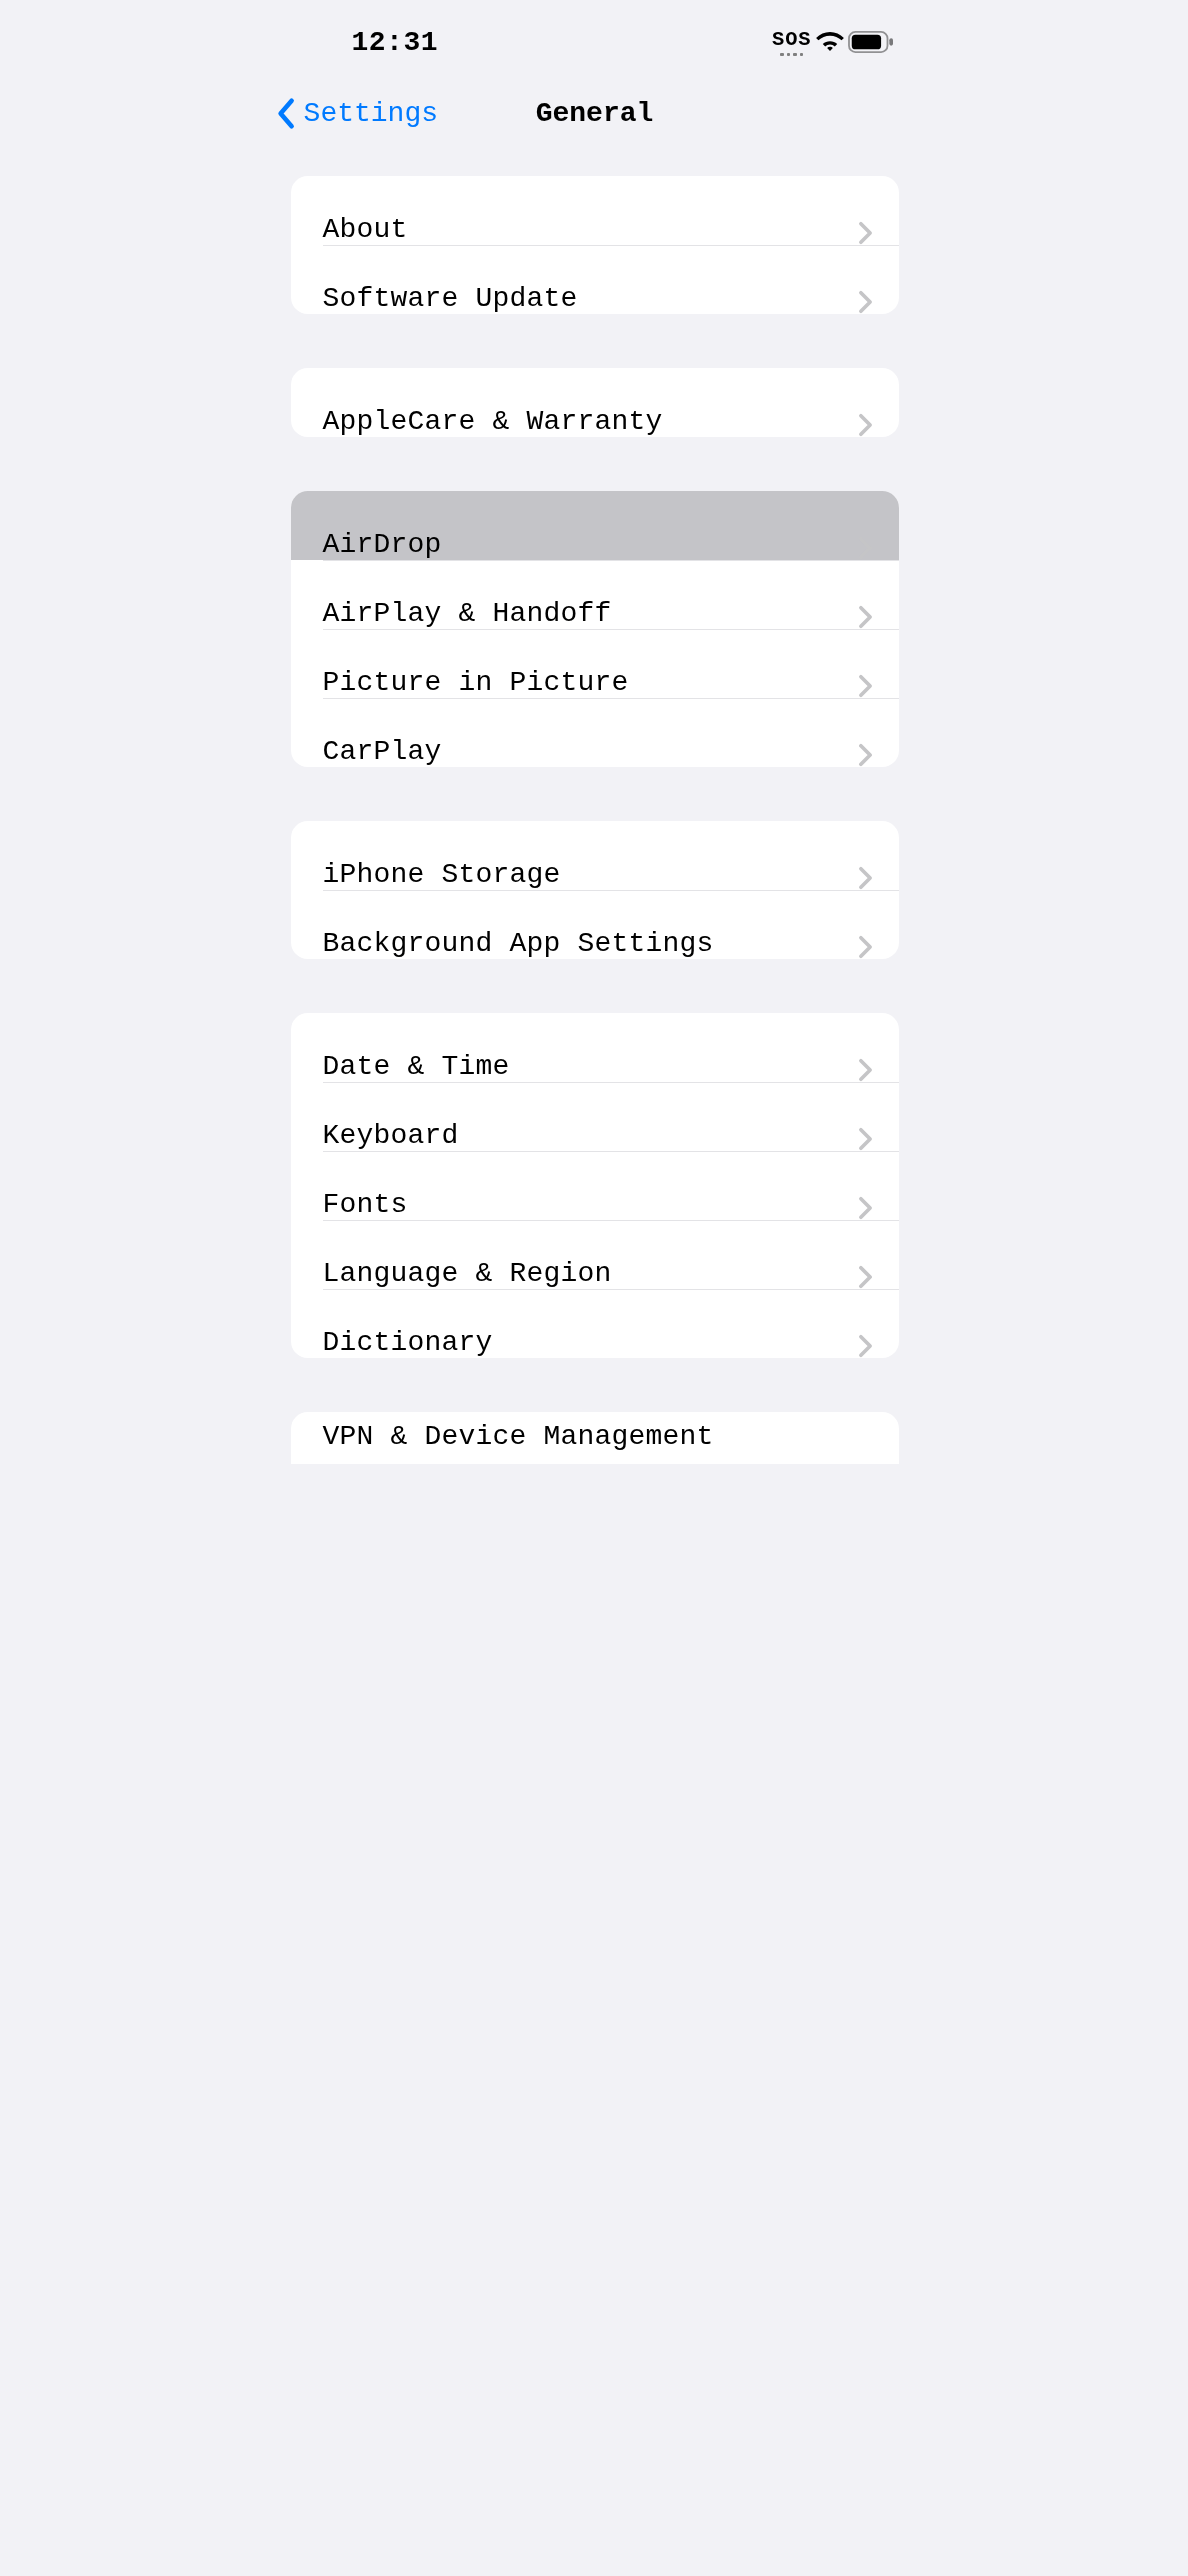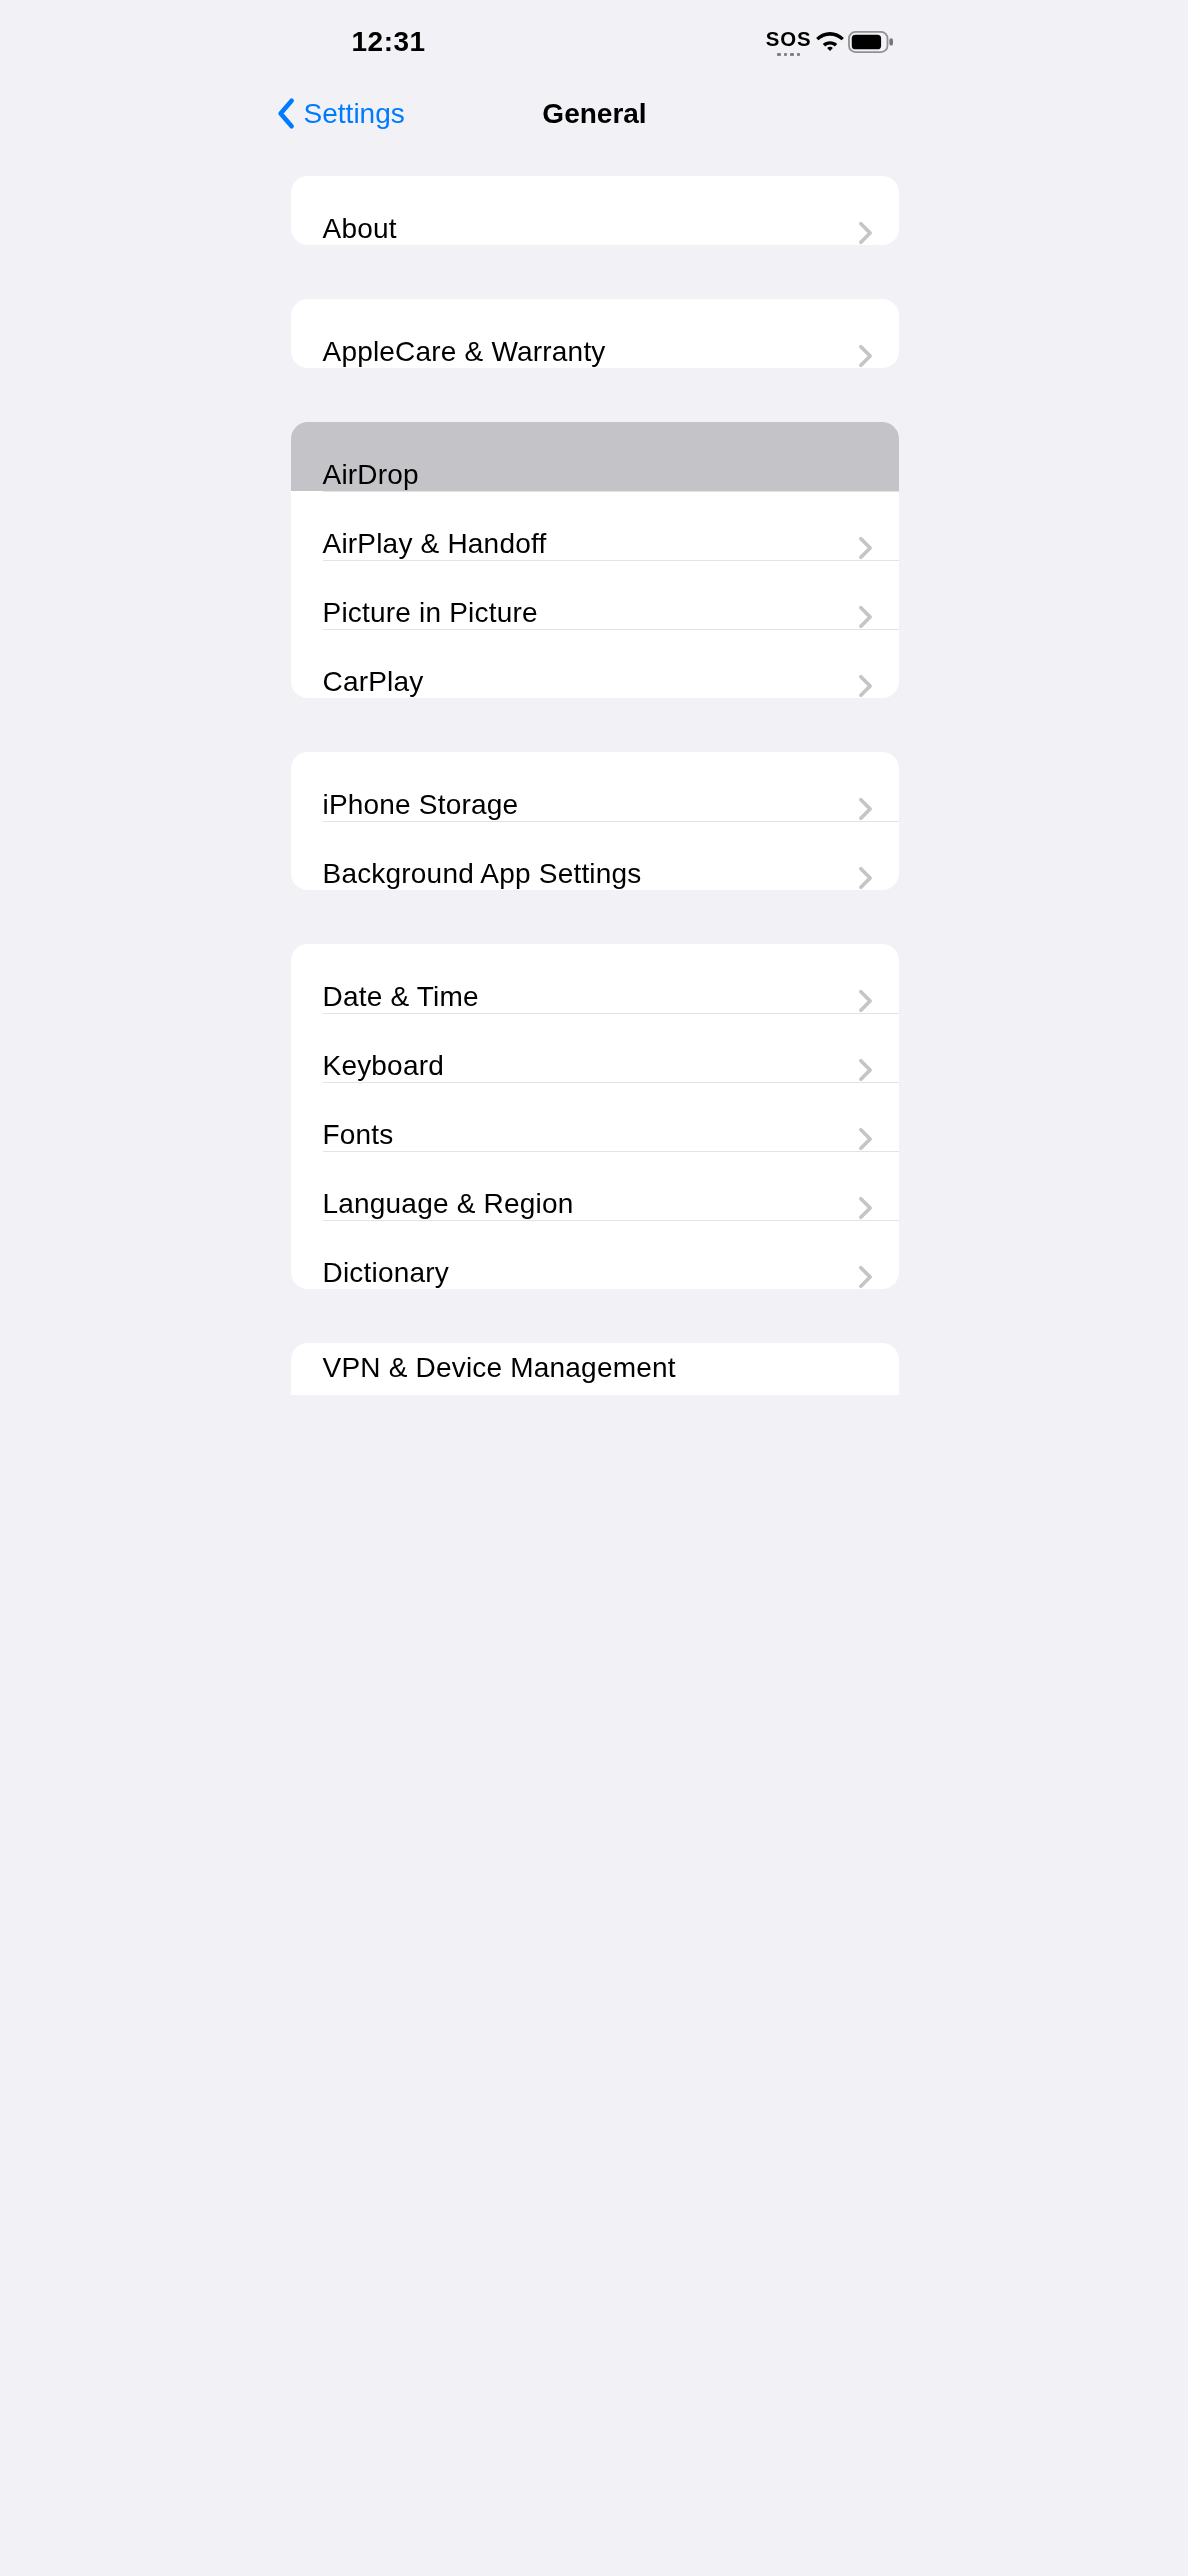--- a/index.html
+++ b/index.html
@@ -24,21 +24,21 @@
   .row.pressed { background:#c4c4c8; }
   .row + .row::before { content:""; position:absolute; left:32px; right:0; top:0; height:0.9px; background:#e3e3e6; }
   .row.pressed::before { display:none; }
   .row-label { font-size:28px; color:#000; letter-spacing:0.2px; }
   .chevron { color:#c5c5c7; }
   .chevron svg { display:block; }
   .phone { padding-bottom:56px; }
   .group.cut { overflow:visible; border-bottom-left-radius:0; border-bottom-right-radius:0; }
   .group.cut .row { height:52px; align-items:flex-start; padding-bottom:0; }
   .group.cut .row-label { transform: translateY(9.3px); }
-  .phone-wrap { width:672px; margin:0 auto; overflow:hidden; height:1464px; position:relative; background:#0f766e; }
+  .phone-wrap { width:672px; margin:0 auto; overflow:hidden; height:1464px; position:relative; background:#0f766e;font-family:Liberation Mono, monospace; }
 </style>
 </head>
 <body>
 
 <div class="phone-wrap">
 <div class="phone">
 
   <div class="statusbar">
     <div class="time">12:31</div>
     <div class="status-right">
@@ -81,20 +81,28 @@
   <div class="content" id="content">
         <div class="group first">
           <div class="row">
             <div class="row-label">About</div>
             <div class="chevron">
               <svg width="15" height="24" viewBox="0 0 16 26">
                 <polyline points="3,3 13,13 3,23" fill="none" stroke="#c5c5c7" stroke-width="4" stroke-linecap="round" stroke-linejoin="round"></polyline>
               </svg>
             </div>
           </div>
+          <div class="row">
+            <div class="row-label">Software Update</div>
+            <div class="chevron">
+              <svg width="15" height="24" viewBox="0 0 16 26">
+                <polyline points="3,3 13,13 3,23" fill="none" stroke="#c5c5c7" stroke-width="4" stroke-linecap="round" stroke-linejoin="round"></polyline>
+              </svg>
+            </div>
+          </div>
         </div>
         <div class="group">
           <div class="row">
             <div class="row-label">AppleCare &amp; Warranty</div>
             <div class="chevron">
               <svg width="15" height="24" viewBox="0 0 16 26">
                 <polyline points="3,3 13,13 3,23" fill="none" stroke="#c5c5c7" stroke-width="4" stroke-linecap="round" stroke-linejoin="round"></polyline>
               </svg>
             </div>
           </div>

